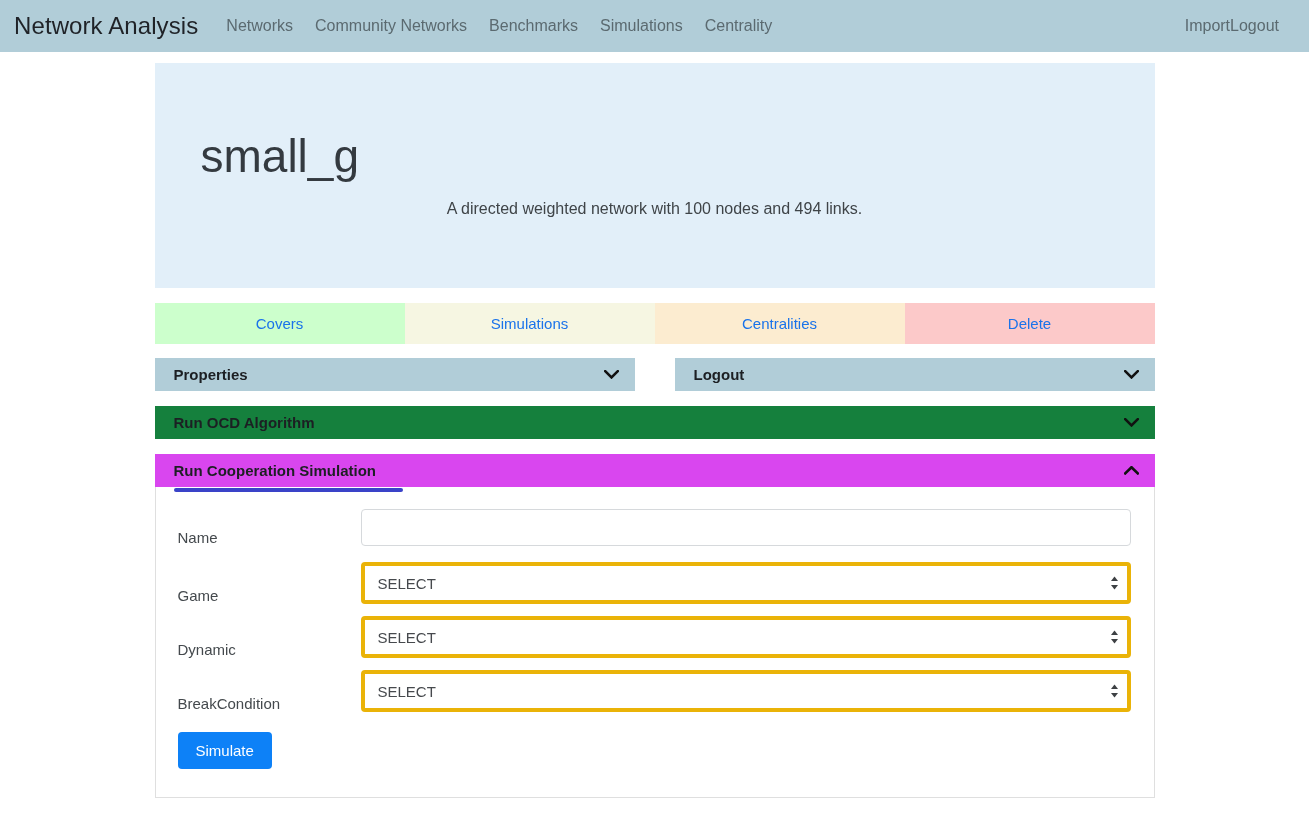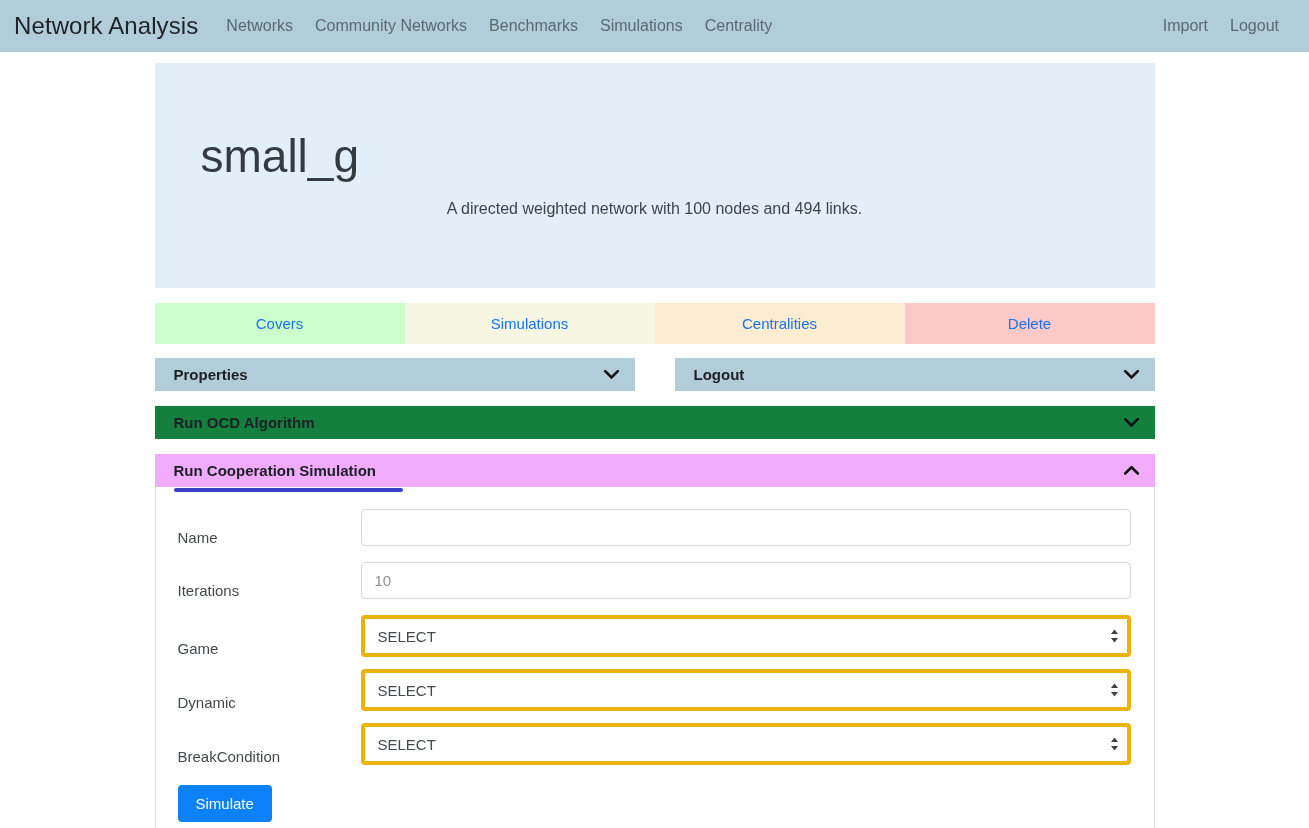--- a/index.html
+++ b/index.html
@@ -29,21 +29,21 @@
     text-decoration: none;
   }
   .nav-links { display: flex; align-items: center; gap: 22px; }
   .nav-link {
     font-size: 16px;
     color: #5b6a70;
     white-space: nowrap;
     text-decoration: none;
     cursor: pointer;
   }
-  .nav-right { margin-left: auto; display: flex; align-items: center; gap: 22px; padding-right: 14px;}
+  .nav-right { margin-left: auto; display: flex; align-items: center; padding-right: 14px;}
 
   
   .container {
     width: 1000px;
     margin: 0 auto;
     padding-top: 11px;
   }
 
   
   .jumbotron {
@@ -96,21 +96,21 @@
     color: #1c1f23;
     cursor: pointer;
     position: relative;
     user-select: none;
   }
   .panel-head .chev { margin-left: auto; display: flex; align-items: center; }
   .panel-head .chev svg { display: block; }
   .half { flex: 1 1 0; background: #b1cdd8; }
 
   .panel-ocd  { background: #15803d; margin-top: 15px; }
-  .panel-coop { background: #f0abfc; margin-top: 15px; gap: 47px; }
+  .panel-coop { background: #d946ef; margin-top: 15px; gap: 47px; }
 
   .focus-underline {
     position: absolute;
     left: 19px;
     bottom: -5px;
     height: 4px;
     width: 229px;
     background: #3a43c8;
     border-radius: 2px;
   }
@@ -262,24 +262,20 @@
     </span>
   </div>
 
   <div class="card-body">
 
     <div class="form-row">
       <label class="form-label">Name</label>
       <input class="form-control" type="text" placeholder="" style="">
     </div>
 
-    <div class="form-row">
-      <label class="form-label">Iterations</label>
-      <input class="form-control" type="text" placeholder="10" style="">
-    </div>
 
     <div class="form-row row-select">
       <label class="form-label">Game</label>
       <div class="select-wrap">
         <select>
           <option>SELECT</option>
         </select>
         <span class="spinner-icon">
           <svg width="9" height="14" viewBox="0 0 9 14">
             <path d="M4.5 0.5 L8 5 L1 5 Z" fill="#3d4044"></path>

